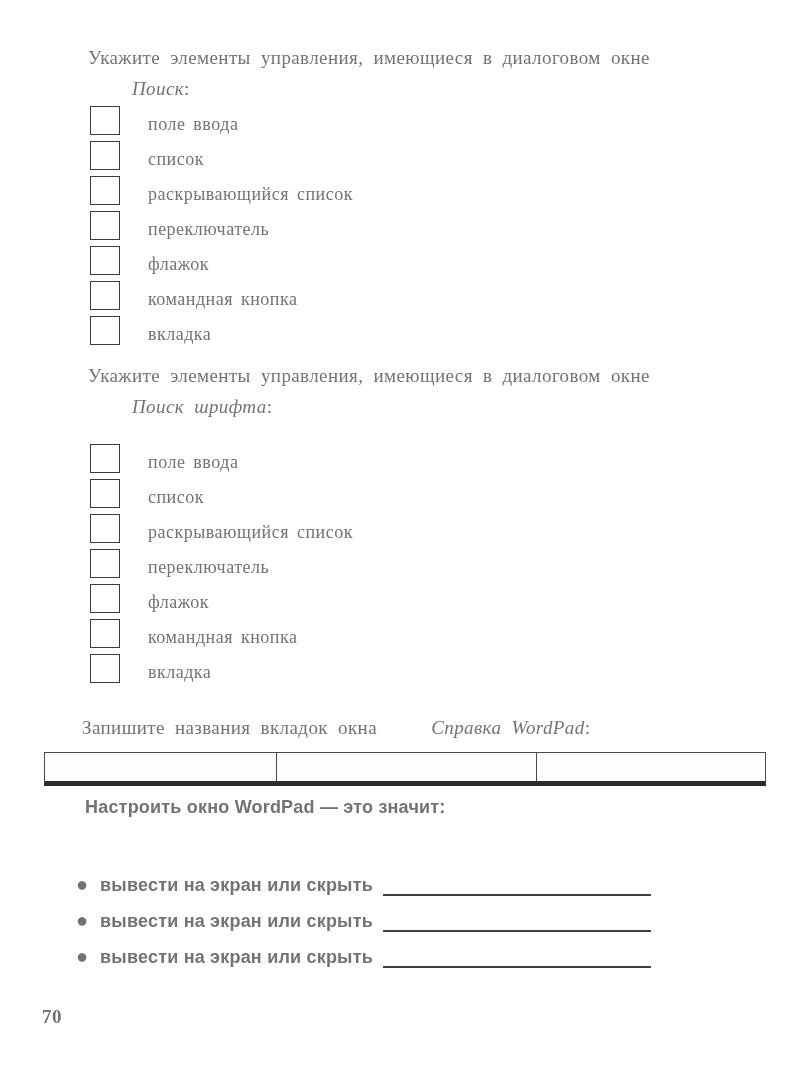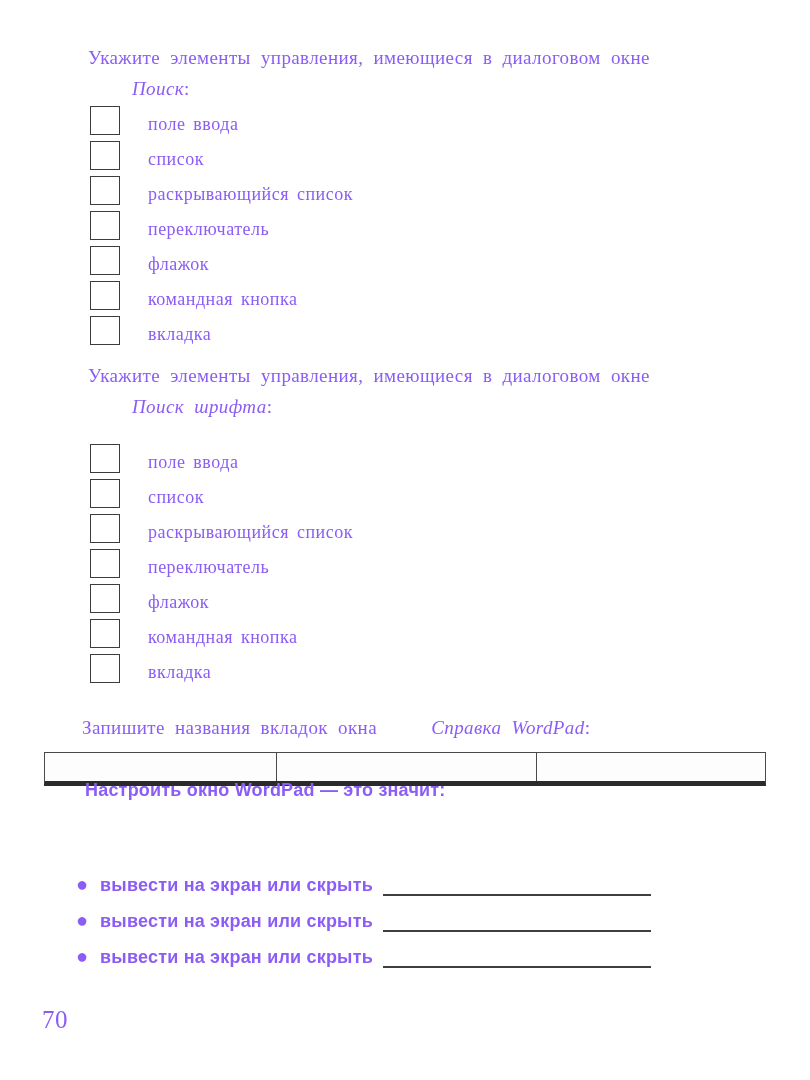--- a/index.html
+++ b/index.html
@@ -3,21 +3,21 @@
 <meta charset="utf-8">
 <style>
   * { margin: 0; padding: 0; box-sizing: border-box; }
   html, body { background: #f4f4f2; }
   .page {
     position: relative;
     width: 810px;
     height: 1080px;
     background: #ffffff;
     font-family: "Liberation Serif", serif;
-    color: #8b5cf6;
+    color: #737373;
     overflow: hidden;
   }
   .prompt {
     font-size: 19px;
     line-height: 31px;
     letter-spacing: 0.4px;
     word-spacing: 5px;
   }
   .prompt em { font-style: italic; margin-left: 44px; }
   .q1-prompt { position: absolute; left: 88px; top: 42px; width: 660px; }
@@ -46,21 +46,21 @@
     border-bottom: 5px solid #2b2b2b;
     background: #fdfdfd;
   }
   .answer-cell { height: 100%; }
   .answer-cell + .answer-cell { border-left: 1.5px solid #4a4a4a; }
   .cell-1 { width: 231px; }
   .cell-2 { width: 260px; }
   .cell-3 { flex: 1; }
 
   .q4-prompt {
-    position: absolute; left: 85px; top: 780px;
+    position: absolute; left: 85px; top: 797px;
     font-family: "Liberation Sans", sans-serif;
     font-weight: bold;
     font-size: 18px;
     letter-spacing: 0.2px;
   }
   .bullets { position: absolute; left: 76px; top: 860px; list-style: none; }
   .bullet-row {
     display: flex; align-items: flex-end;
     height: 36px;
     font-family: "Liberation Sans", sans-serif;
@@ -76,22 +76,22 @@
   .write-line {
     display: inline-block;
     width: 268px;
     height: 22px;
     margin-left: 10px;
     border-bottom: 2px solid #3e3e3e;
   }
   .page-number {
     position: absolute;
     left: 42px; top: 1006px;
-    font-size: 25px;
-    font-weight: normal;
+    font-size: 19px;
+    font-weight: bold;
     letter-spacing: 0.5px;
   }
 </style>
 </head>
 <body>
 
 <div class="page">
 
   <p class="prompt q1-prompt">
     <span>Укажите элементы управления, имеющиеся в диалоговом окне</span><br>

